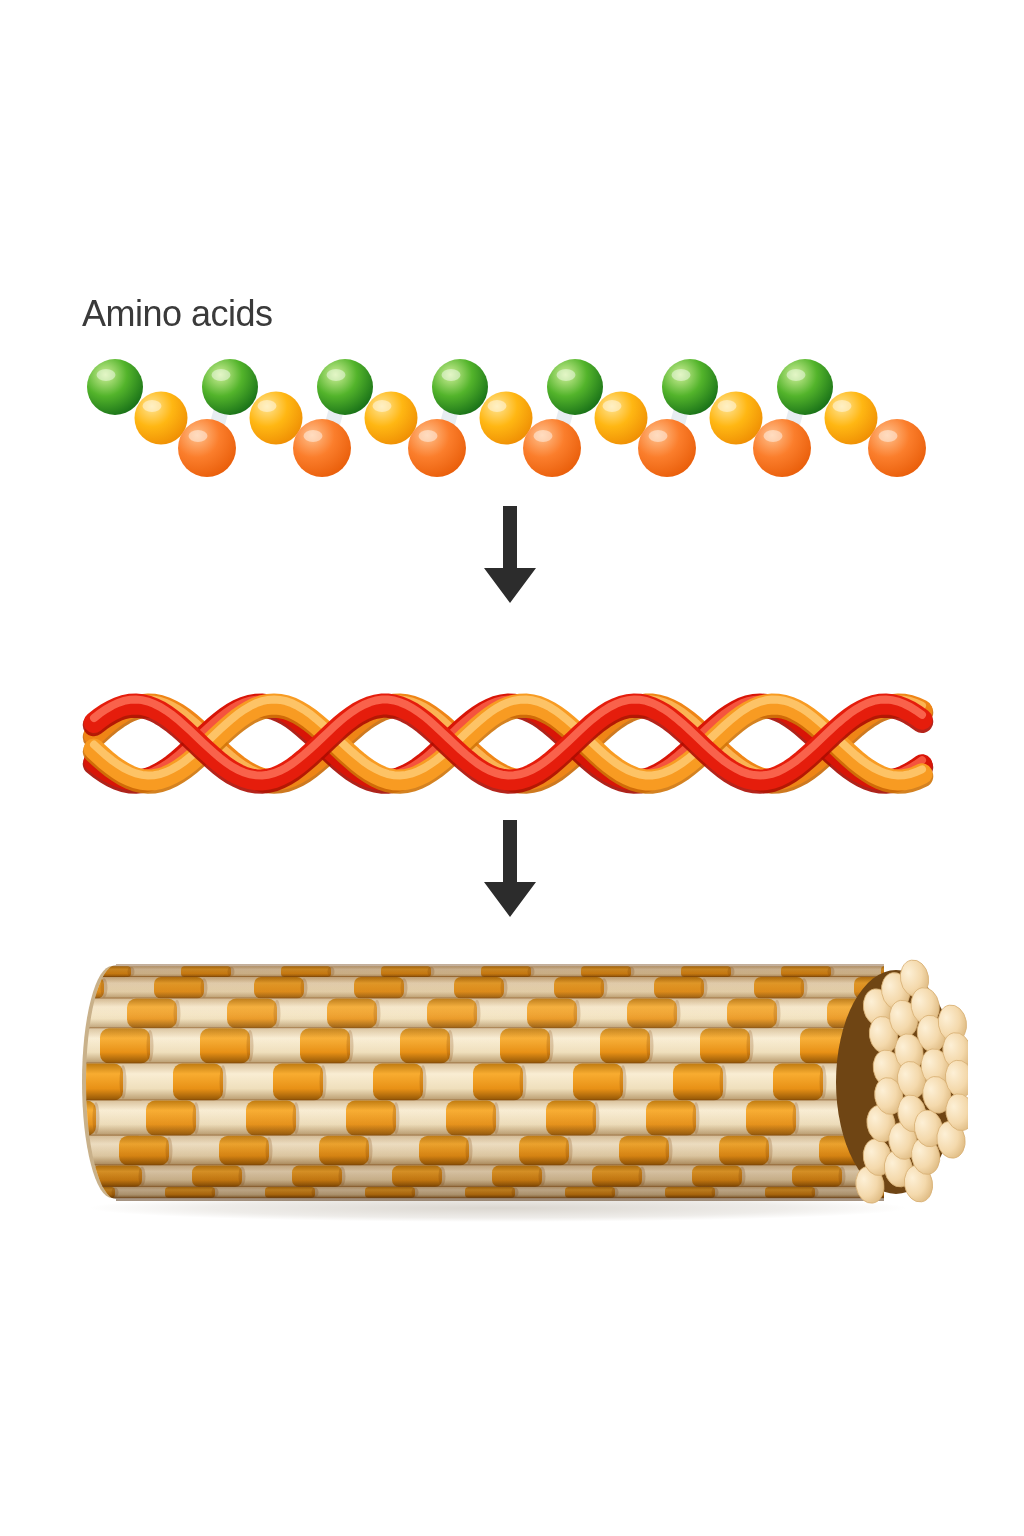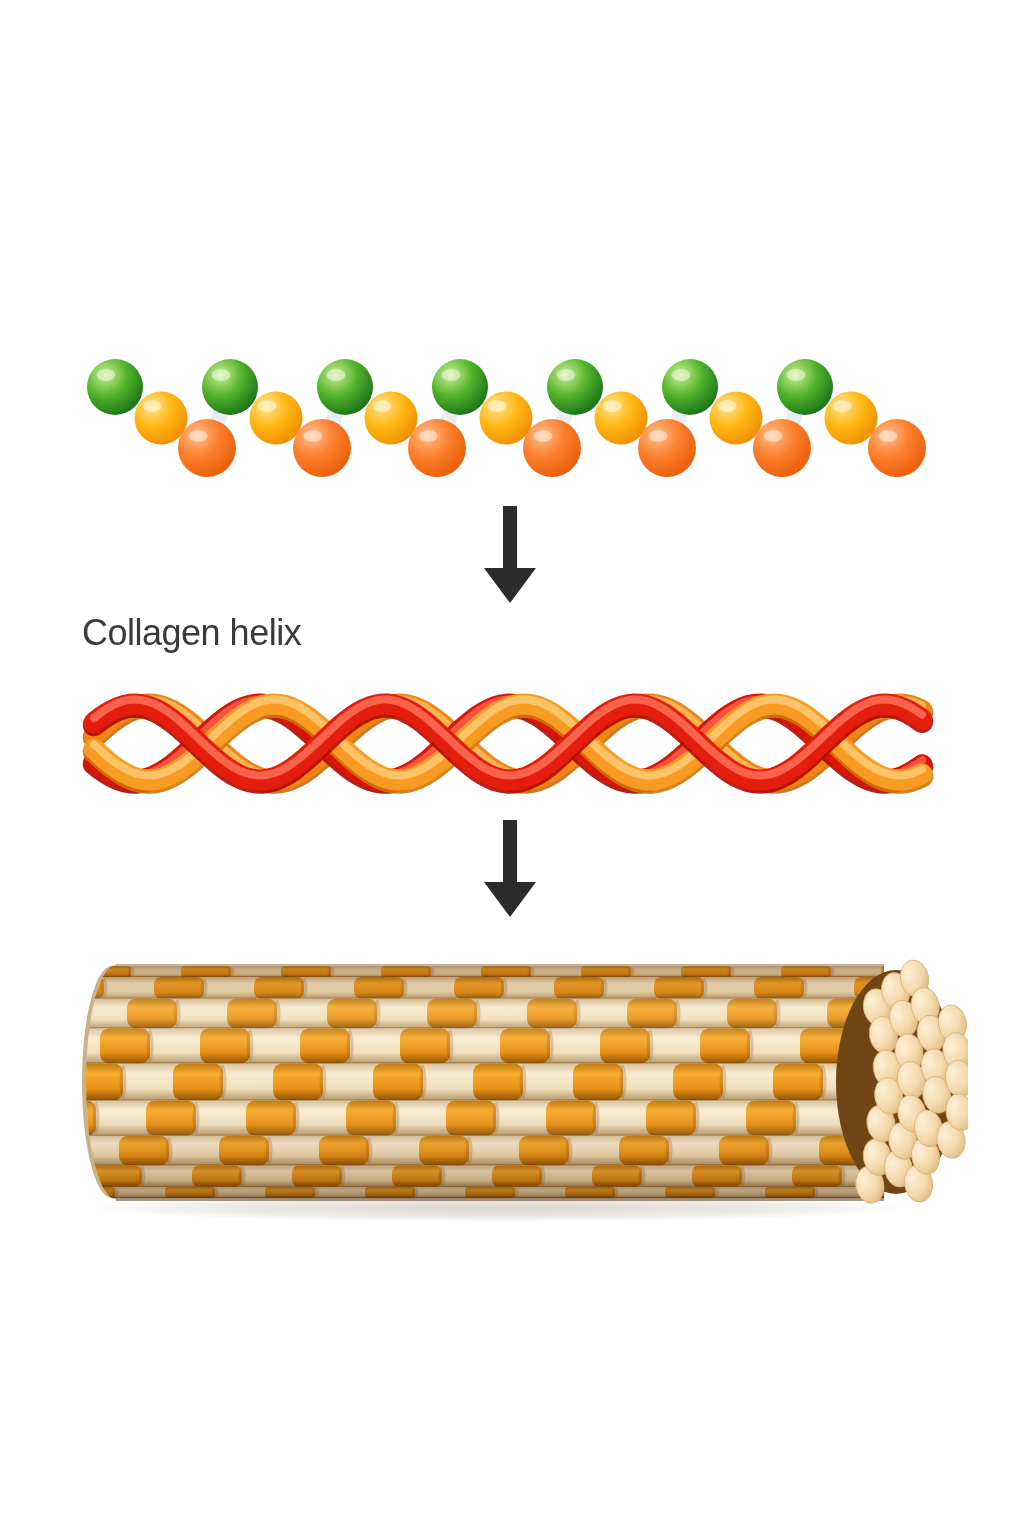--- a/index.html
+++ b/index.html
@@ -15,20 +15,21 @@
   #helix-host{left:80px;top:682px;width:860px;height:120px;}
   #arrow2{left:484px;top:820px;width:52px;height:98px;}
   #fiber-host{left:68px;top:958px;width:900px;height:270px;}
   svg{display:block;}
 </style>
 </head>
 <body>
 
 <div class="canvas" style="background: rgb(255, 255, 255);">
 
+  <div class="label" id="label-amino" style="color: rgb(58, 58, 58);">Amino acids</div>
 
   <div class="stage-art" id="chain-host">
       <svg viewBox="0 0 860 135" width="860" height="135">
         <defs>
           <radialGradient id="sph-green" cx="33%" cy="28%" r="80%">
             <stop offset="0" stop-color="#cdef97"></stop>
             <stop offset="0.48" stop-color="#53b42b"></stop>
             <stop offset="1" stop-color="#156d17"></stop>
           </radialGradient>
           <radialGradient id="sph-yellow" cx="33%" cy="28%" r="80%">
@@ -92,21 +93,20 @@
         <ellipse cx="816" cy="86" rx="9.5" ry="6" fill="#ffffff" opacity="0.45"></ellipse>
       </svg>
     </div>
 
   <div class="stage-art" id="arrow1">
     <svg width="52" height="98" viewBox="0 0 52 98">
       <polygon class="arrow-shape" points="19,0 33,0 33,62 52,62 26,97 0,62 19,62" fill="#2c2c2c"></polygon>
     </svg>
   </div>
 
-  <div class="label" id="label-helix" style="color: rgb(58, 58, 58);">Collagen helix</div>
 
   <div class="stage-art" id="helix-host">
       <svg viewBox="0 0 860 120" width="860" height="120">
         <path d="M 14.0,55.4 L 20.0,49.9 L 26.0,44.6 L 32.0,39.8 L 38.0,35.5 L 44.0,31.8 L 50.0,28.8 L 56.0,26.5 L 62.0,25.1 L 68.0,24.5 L 74.0,24.8 L 80.0,25.9 L 86.0,27.9 L 92.0,30.7 L 98.0,34.2 L 104.0,38.3 L 110.0,43.0 L 116.0,48.1 L 122.0,53.5 L 128.0,59.2 L 134.0,64.9 L 140.0,70.6 L 146.0,76.0 L 152.0,81.2 L 158.0,86.0 L 164.0,90.2 L 170.0,93.8 L 176.0,96.7 L 182.0,98.8 L 188.0,100.1 L 194.0,100.5 L 200.0,100.1 L 206.0,98.8 L 212.0,96.7 L 218.0,93.8 L 224.0,90.2 L 230.0,86.0 L 236.0,81.2 L 242.0,76.0 L 248.0,70.6 L 254.0,64.9 L 260.0,59.2 L 266.0,53.5 L 272.0,48.1 L 278.0,43.0 L 284.0,38.3 L 290.0,34.2 L 296.0,30.7 L 302.0,27.9 L 308.0,25.9 L 314.0,24.8 L 320.0,24.5 L 326.0,25.1 L 332.0,26.5 L 338.0,28.8 L 344.0,31.8 L 350.0,35.5 L 356.0,39.8 L 362.0,44.6 L 368.0,49.9 L 374.0,55.4 L 380.0,61.1 L 386.0,66.8 L 392.0,72.4 L 398.0,77.8 L 404.0,82.9 L 410.0,87.5 L 416.0,91.5 L 422.0,94.8 L 428.0,97.5 L 434.0,99.3 L 440.0,100.3 L 446.0,100.5 L 452.0,99.7 L 458.0,98.2 L 464.0,95.8 L 470.0,92.7 L 476.0,88.9 L 482.0,84.4 L 488.0,79.5 L 494.0,74.2 L 500.0,68.7 L 506.0,63.0 L 512.0,57.3 L 518.0,51.7 L 524.0,46.3 L 530.0,41.3 L 536.0,36.8 L 542.0,32.9 L 548.0,29.7 L 554.0,27.2 L 560.0,25.5 L 566.0,24.6 L 572.0,24.6 L 578.0,25.5 L 584.0,27.2 L 590.0,29.7 L 596.0,32.9 L 602.0,36.8 L 608.0,41.3 L 614.0,46.3 L 620.0,51.7 L 626.0,57.3 L 632.0,63.0 L 638.0,68.7 L 644.0,74.2 L 650.0,79.5 L 656.0,84.4 L 662.0,88.9 L 668.0,92.7 L 674.0,95.8 L 680.0,98.2 L 686.0,99.7 L 692.0,100.5 L 698.0,100.3 L 704.0,99.3 L 710.0,97.5 L 716.0,94.8 L 722.0,91.5 L 728.0,87.5 L 734.0,82.9 L 740.0,77.8 L 746.0,72.4 L 752.0,66.8 L 758.0,61.1 L 764.0,55.4 L 770.0,49.9 L 776.0,44.6 L 782.0,39.8 L 788.0,35.5 L 794.0,31.8 L 800.0,28.8 L 806.0,26.5 L 812.0,25.1 L 818.0,24.5 L 824.0,24.8 L 830.0,25.9 L 836.0,27.9 L 842.0,30.7" fill="none" stroke="#c96a08" stroke-width="22.5" stroke-linecap="round" opacity="0.9"></path>
         <path d="M 14.0,52.9 L 20.0,47.4 L 26.0,42.1 L 32.0,37.3 L 38.0,33.0 L 44.0,29.3 L 50.0,26.3 L 56.0,24.0 L 62.0,22.6 L 68.0,22.0 L 74.0,22.3 L 80.0,23.4 L 86.0,25.4 L 92.0,28.2 L 98.0,31.7 L 104.0,35.8 L 110.0,40.5 L 116.0,45.6 L 122.0,51.0 L 128.0,56.7 L 134.0,62.4 L 140.0,68.1 L 146.0,73.5 L 152.0,78.7 L 158.0,83.5 L 164.0,87.7 L 170.0,91.3 L 176.0,94.2 L 182.0,96.3 L 188.0,97.6 L 194.0,98.0 L 200.0,97.6 L 206.0,96.3 L 212.0,94.2 L 218.0,91.3 L 224.0,87.7 L 230.0,83.5 L 236.0,78.7 L 242.0,73.5 L 248.0,68.1 L 254.0,62.4 L 260.0,56.7 L 266.0,51.0 L 272.0,45.6 L 278.0,40.5 L 284.0,35.8 L 290.0,31.7 L 296.0,28.2 L 302.0,25.4 L 308.0,23.4 L 314.0,22.3 L 320.0,22.0 L 326.0,22.6 L 332.0,24.0 L 338.0,26.3 L 344.0,29.3 L 350.0,33.0 L 356.0,37.3 L 362.0,42.1 L 368.0,47.4 L 374.0,52.9 L 380.0,58.6 L 386.0,64.3 L 392.0,69.9 L 398.0,75.3 L 404.0,80.4 L 410.0,85.0 L 416.0,89.0 L 422.0,92.3 L 428.0,95.0 L 434.0,96.8 L 440.0,97.8 L 446.0,98.0 L 452.0,97.2 L 458.0,95.7 L 464.0,93.3 L 470.0,90.2 L 476.0,86.4 L 482.0,81.9 L 488.0,77.0 L 494.0,71.7 L 500.0,66.2 L 506.0,60.5 L 512.0,54.8 L 518.0,49.2 L 524.0,43.8 L 530.0,38.8 L 536.0,34.3 L 542.0,30.4 L 548.0,27.2 L 554.0,24.7 L 560.0,23.0 L 566.0,22.1 L 572.0,22.1 L 578.0,23.0 L 584.0,24.7 L 590.0,27.2 L 596.0,30.4 L 602.0,34.3 L 608.0,38.8 L 614.0,43.8 L 620.0,49.2 L 626.0,54.8 L 632.0,60.5 L 638.0,66.2 L 644.0,71.7 L 650.0,77.0 L 656.0,81.9 L 662.0,86.4 L 668.0,90.2 L 674.0,93.3 L 680.0,95.7 L 686.0,97.2 L 692.0,98.0 L 698.0,97.8 L 704.0,96.8 L 710.0,95.0 L 716.0,92.3 L 722.0,89.0 L 728.0,85.0 L 734.0,80.4 L 740.0,75.3 L 746.0,69.9 L 752.0,64.3 L 758.0,58.6 L 764.0,52.9 L 770.0,47.4 L 776.0,42.1 L 782.0,37.3 L 788.0,33.0 L 794.0,29.3 L 800.0,26.3 L 806.0,24.0 L 812.0,22.6 L 818.0,22.0 L 824.0,22.3 L 830.0,23.4 L 836.0,25.4 L 842.0,28.2" fill="none" stroke="#ef8516" stroke-width="21" stroke-linecap="round"></path>
         <path d="M 14.0,48.4 L 20.0,42.9 L 26.0,37.6 L 32.0,32.8 L 38.0,28.5 L 44.0,24.8 L 50.0,21.8 L 56.0,19.5 L 62.0,18.1 L 68.0,17.5 L 74.0,17.8 L 80.0,18.9 L 86.0,20.9 L 92.0,23.7 L 98.0,27.2 L 104.0,31.3 L 110.0,36.0 L 116.0,41.1 L 122.0,46.5 L 128.0,52.2 L 134.0,57.9 L 140.0,63.6 L 146.0,69.0 L 152.0,74.2 L 158.0,79.0 L 164.0,83.2 L 170.0,86.8 L 176.0,89.7 L 182.0,91.8 L 188.0,93.1 L 194.0,93.5 L 200.0,93.1 L 206.0,91.8 L 212.0,89.7 L 218.0,86.8 L 224.0,83.2 L 230.0,79.0 L 236.0,74.2 L 242.0,69.0 L 248.0,63.6 L 254.0,57.9 L 260.0,52.2 L 266.0,46.5 L 272.0,41.1 L 278.0,36.0 L 284.0,31.3 L 290.0,27.2 L 296.0,23.7 L 302.0,20.9 L 308.0,18.9 L 314.0,17.8 L 320.0,17.5 L 326.0,18.1 L 332.0,19.5 L 338.0,21.8 L 344.0,24.8 L 350.0,28.5 L 356.0,32.8 L 362.0,37.6 L 368.0,42.9 L 374.0,48.4 L 380.0,54.1 L 386.0,59.8 L 392.0,65.4 L 398.0,70.8 L 404.0,75.9 L 410.0,80.5 L 416.0,84.5 L 422.0,87.8 L 428.0,90.5 L 434.0,92.3 L 440.0,93.3 L 446.0,93.5 L 452.0,92.7 L 458.0,91.2 L 464.0,88.8 L 470.0,85.7 L 476.0,81.9 L 482.0,77.4 L 488.0,72.5 L 494.0,67.2 L 500.0,61.7 L 506.0,56.0 L 512.0,50.3 L 518.0,44.7 L 524.0,39.3 L 530.0,34.3 L 536.0,29.8 L 542.0,25.9 L 548.0,22.7 L 554.0,20.2 L 560.0,18.5 L 566.0,17.6 L 572.0,17.6 L 578.0,18.5 L 584.0,20.2 L 590.0,22.7 L 596.0,25.9 L 602.0,29.8 L 608.0,34.3 L 614.0,39.3 L 620.0,44.7 L 626.0,50.3 L 632.0,56.0 L 638.0,61.7 L 644.0,67.2 L 650.0,72.5 L 656.0,77.4 L 662.0,81.9 L 668.0,85.7 L 674.0,88.8 L 680.0,91.2 L 686.0,92.7 L 692.0,93.5 L 698.0,93.3 L 704.0,92.3 L 710.0,90.5 L 716.0,87.8 L 722.0,84.5 L 728.0,80.5 L 734.0,75.9 L 740.0,70.8 L 746.0,65.4 L 752.0,59.8 L 758.0,54.1 L 764.0,48.4 L 770.0,42.9 L 776.0,37.6 L 782.0,32.8 L 788.0,28.5 L 794.0,24.8 L 800.0,21.8 L 806.0,19.5 L 812.0,18.1 L 818.0,17.5 L 824.0,17.8 L 830.0,18.9 L 836.0,20.9 L 842.0,23.7" fill="none" stroke="#ffc469" stroke-width="8" stroke-linecap="round" opacity="0.75"></path>
         <path d="M 14.0,82.0 L 20.0,86.7 L 26.0,90.8 L 32.0,94.3 L 38.0,97.1 L 44.0,99.1 L 50.0,100.2 L 56.0,100.5 L 62.0,99.9 L 68.0,98.5 L 74.0,96.2 L 80.0,93.2 L 86.0,89.5 L 92.0,85.2 L 98.0,80.4 L 104.0,75.1 L 110.0,69.6 L 116.0,63.9 L 122.0,58.2 L 128.0,52.6 L 134.0,47.2 L 140.0,42.1 L 146.0,37.5 L 152.0,33.5 L 158.0,30.2 L 164.0,27.5 L 170.0,25.7 L 176.0,24.7 L 182.0,24.5 L 188.0,25.3 L 194.0,26.8 L 200.0,29.2 L 206.0,32.3 L 212.0,36.1 L 218.0,40.6 L 224.0,45.5 L 230.0,50.8 L 236.0,56.3 L 242.0,62.0 L 248.0,67.7 L 254.0,73.3 L 260.0,78.7 L 266.0,83.7 L 272.0,88.2 L 278.0,92.1 L 284.0,95.3 L 290.0,97.8 L 296.0,99.5 L 302.0,100.4 L 308.0,100.4 L 314.0,99.5 L 320.0,97.8 L 326.0,95.3 L 332.0,92.1 L 338.0,88.2 L 344.0,83.7 L 350.0,78.7 L 356.0,73.3 L 362.0,67.7 L 368.0,62.0 L 374.0,56.3 L 380.0,50.8 L 386.0,45.5 L 392.0,40.6 L 398.0,36.1 L 404.0,32.3 L 410.0,29.2 L 416.0,26.8 L 422.0,25.3 L 428.0,24.5 L 434.0,24.7 L 440.0,25.7 L 446.0,27.5 L 452.0,30.2 L 458.0,33.5 L 464.0,37.5 L 470.0,42.1 L 476.0,47.2 L 482.0,52.6 L 488.0,58.2 L 494.0,63.9 L 500.0,69.6 L 506.0,75.1 L 512.0,80.4 L 518.0,85.2 L 524.0,89.5 L 530.0,93.2 L 536.0,96.2 L 542.0,98.5 L 548.0,99.9 L 554.0,100.5 L 560.0,100.2 L 566.0,99.1 L 572.0,97.1 L 578.0,94.3 L 584.0,90.8 L 590.0,86.7 L 596.0,82.0 L 602.0,76.9 L 608.0,71.5 L 614.0,65.8 L 620.0,60.1 L 626.0,54.4 L 632.0,49.0 L 638.0,43.8 L 644.0,39.0 L 650.0,34.8 L 656.0,31.2 L 662.0,28.3 L 668.0,26.2 L 674.0,24.9 L 680.0,24.5 L 686.0,24.9 L 692.0,26.2 L 698.0,28.3 L 704.0,31.2 L 710.0,34.8 L 716.0,39.0 L 722.0,43.8 L 728.0,49.0 L 734.0,54.4 L 740.0,60.1 L 746.0,65.8 L 752.0,71.5 L 758.0,76.9 L 764.0,82.0 L 770.0,86.7 L 776.0,90.8 L 782.0,94.3 L 788.0,97.1 L 794.0,99.1 L 800.0,100.2 L 806.0,100.5 L 812.0,99.9 L 818.0,98.5 L 824.0,96.2 L 830.0,93.2 L 836.0,89.5 L 842.0,85.2" fill="none" stroke="#a50b02" stroke-width="22.5" stroke-linecap="round" opacity="0.9"></path>
         <path d="M 14.0,79.5 L 20.0,84.2 L 26.0,88.3 L 32.0,91.8 L 38.0,94.6 L 44.0,96.6 L 50.0,97.7 L 56.0,98.0 L 62.0,97.4 L 68.0,96.0 L 74.0,93.7 L 80.0,90.7 L 86.0,87.0 L 92.0,82.7 L 98.0,77.9 L 104.0,72.6 L 110.0,67.1 L 116.0,61.4 L 122.0,55.7 L 128.0,50.1 L 134.0,44.7 L 140.0,39.6 L 146.0,35.0 L 152.0,31.0 L 158.0,27.7 L 164.0,25.0 L 170.0,23.2 L 176.0,22.2 L 182.0,22.0 L 188.0,22.8 L 194.0,24.3 L 200.0,26.7 L 206.0,29.8 L 212.0,33.6 L 218.0,38.1 L 224.0,43.0 L 230.0,48.3 L 236.0,53.8 L 242.0,59.5 L 248.0,65.2 L 254.0,70.8 L 260.0,76.2 L 266.0,81.2 L 272.0,85.7 L 278.0,89.6 L 284.0,92.8 L 290.0,95.3 L 296.0,97.0 L 302.0,97.9 L 308.0,97.9 L 314.0,97.0 L 320.0,95.3 L 326.0,92.8 L 332.0,89.6 L 338.0,85.7 L 344.0,81.2 L 350.0,76.2 L 356.0,70.8 L 362.0,65.2 L 368.0,59.5 L 374.0,53.8 L 380.0,48.3 L 386.0,43.0 L 392.0,38.1 L 398.0,33.6 L 404.0,29.8 L 410.0,26.7 L 416.0,24.3 L 422.0,22.8 L 428.0,22.0 L 434.0,22.2 L 440.0,23.2 L 446.0,25.0 L 452.0,27.7 L 458.0,31.0 L 464.0,35.0 L 470.0,39.6 L 476.0,44.7 L 482.0,50.1 L 488.0,55.7 L 494.0,61.4 L 500.0,67.1 L 506.0,72.6 L 512.0,77.9 L 518.0,82.7 L 524.0,87.0 L 530.0,90.7 L 536.0,93.7 L 542.0,96.0 L 548.0,97.4 L 554.0,98.0 L 560.0,97.7 L 566.0,96.6 L 572.0,94.6 L 578.0,91.8 L 584.0,88.3 L 590.0,84.2 L 596.0,79.5 L 602.0,74.4 L 608.0,69.0 L 614.0,63.3 L 620.0,57.6 L 626.0,51.9 L 632.0,46.5 L 638.0,41.3 L 644.0,36.5 L 650.0,32.3 L 656.0,28.7 L 662.0,25.8 L 668.0,23.7 L 674.0,22.4 L 680.0,22.0 L 686.0,22.4 L 692.0,23.7 L 698.0,25.8 L 704.0,28.7 L 710.0,32.3 L 716.0,36.5 L 722.0,41.3 L 728.0,46.5 L 734.0,51.9 L 740.0,57.6 L 746.0,63.3 L 752.0,69.0 L 758.0,74.4 L 764.0,79.5 L 770.0,84.2 L 776.0,88.3 L 782.0,91.8 L 788.0,94.6 L 794.0,96.6 L 800.0,97.7 L 806.0,98.0 L 812.0,97.4 L 818.0,96.0 L 824.0,93.7 L 830.0,90.7 L 836.0,87.0 L 842.0,82.7" fill="none" stroke="#d81507" stroke-width="21" stroke-linecap="round"></path>
         <path d="M 14.0,75.0 L 20.0,79.7 L 26.0,83.8 L 32.0,87.3 L 38.0,90.1 L 44.0,92.1 L 50.0,93.2 L 56.0,93.5 L 62.0,92.9 L 68.0,91.5 L 74.0,89.2 L 80.0,86.2 L 86.0,82.5 L 92.0,78.2 L 98.0,73.4 L 104.0,68.1 L 110.0,62.6 L 116.0,56.9 L 122.0,51.2 L 128.0,45.6 L 134.0,40.2 L 140.0,35.1 L 146.0,30.5 L 152.0,26.5 L 158.0,23.2 L 164.0,20.5 L 170.0,18.7 L 176.0,17.7 L 182.0,17.5 L 188.0,18.3 L 194.0,19.8 L 200.0,22.2 L 206.0,25.3 L 212.0,29.1 L 218.0,33.6 L 224.0,38.5 L 230.0,43.8 L 236.0,49.3 L 242.0,55.0 L 248.0,60.7 L 254.0,66.3 L 260.0,71.7 L 266.0,76.7 L 272.0,81.2 L 278.0,85.1 L 284.0,88.3 L 290.0,90.8 L 296.0,92.5 L 302.0,93.4 L 308.0,93.4 L 314.0,92.5 L 320.0,90.8 L 326.0,88.3 L 332.0,85.1 L 338.0,81.2 L 344.0,76.7 L 350.0,71.7 L 356.0,66.3 L 362.0,60.7 L 368.0,55.0 L 374.0,49.3 L 380.0,43.8 L 386.0,38.5 L 392.0,33.6 L 398.0,29.1 L 404.0,25.3 L 410.0,22.2 L 416.0,19.8 L 422.0,18.3 L 428.0,17.5 L 434.0,17.7 L 440.0,18.7 L 446.0,20.5 L 452.0,23.2 L 458.0,26.5 L 464.0,30.5 L 470.0,35.1 L 476.0,40.2 L 482.0,45.6 L 488.0,51.2 L 494.0,56.9 L 500.0,62.6 L 506.0,68.1 L 512.0,73.4 L 518.0,78.2 L 524.0,82.5 L 530.0,86.2 L 536.0,89.2 L 542.0,91.5 L 548.0,92.9 L 554.0,93.5 L 560.0,93.2 L 566.0,92.1 L 572.0,90.1 L 578.0,87.3 L 584.0,83.8 L 590.0,79.7 L 596.0,75.0 L 602.0,69.9 L 608.0,64.5 L 614.0,58.8 L 620.0,53.1 L 626.0,47.4 L 632.0,42.0 L 638.0,36.8 L 644.0,32.0 L 650.0,27.8 L 656.0,24.2 L 662.0,21.3 L 668.0,19.2 L 674.0,17.9 L 680.0,17.5 L 686.0,17.9 L 692.0,19.2 L 698.0,21.3 L 704.0,24.2 L 710.0,27.8 L 716.0,32.0 L 722.0,36.8 L 728.0,42.0 L 734.0,47.4 L 740.0,53.1 L 746.0,58.8 L 752.0,64.5 L 758.0,69.9 L 764.0,75.0 L 770.0,79.7 L 776.0,83.8 L 782.0,87.3 L 788.0,90.1 L 794.0,92.1 L 800.0,93.2 L 806.0,93.5 L 812.0,92.9 L 818.0,91.5 L 824.0,89.2 L 830.0,86.2 L 836.0,82.5 L 842.0,78.2" fill="none" stroke="#ff6a52" stroke-width="8" stroke-linecap="round" opacity="0.75"></path>
         <path d="M 14.0,69.6 L 20.0,75.1 L 26.0,80.4 L 32.0,85.2 L 38.0,89.5 L 44.0,93.2 L 50.0,96.2 L 56.0,98.5 L 62.0,99.9 L 68.0,100.5 L 74.0,100.2 L 80.0,99.1 L 86.0,97.1 L 92.0,94.3 L 98.0,90.8 L 104.0,86.7 L 110.0,82.0 L 116.0,76.9 L 122.0,71.5 L 128.0,65.8 L 134.0,60.1 L 140.0,54.4 L 146.0,49.0 L 152.0,43.8 L 158.0,39.0 L 164.0,34.8 L 170.0,31.2 L 176.0,28.3 L 182.0,26.2 L 188.0,24.9 L 194.0,24.5 L 200.0,24.9 L 206.0,26.2 L 212.0,28.3 L 218.0,31.2 L 224.0,34.8 L 230.0,39.0 L 236.0,43.8 L 242.0,49.0 L 248.0,54.4 L 254.0,60.1 L 260.0,65.8 L 266.0,71.5 L 272.0,76.9 L 278.0,82.0 L 284.0,86.7 L 290.0,90.8 L 296.0,94.3 L 302.0,97.1 L 308.0,99.1 L 314.0,100.2 L 320.0,100.5 L 326.0,99.9 L 332.0,98.5 L 338.0,96.2 L 344.0,93.2 L 350.0,89.5 L 356.0,85.2 L 362.0,80.4 L 368.0,75.1 L 374.0,69.6 L 380.0,63.9 L 386.0,58.2 L 392.0,52.6 L 398.0,47.2 L 404.0,42.1 L 410.0,37.5 L 416.0,33.5 L 422.0,30.2 L 428.0,27.5 L 434.0,25.7 L 440.0,24.7 L 446.0,24.5 L 452.0,25.3 L 458.0,26.8 L 464.0,29.2 L 470.0,32.3 L 476.0,36.1 L 482.0,40.6 L 488.0,45.5 L 494.0,50.8 L 500.0,56.3 L 506.0,62.0 L 512.0,67.7 L 518.0,73.3 L 524.0,78.7 L 530.0,83.7 L 536.0,88.2 L 542.0,92.1 L 548.0,95.3 L 554.0,97.8 L 560.0,99.5 L 566.0,100.4 L 572.0,100.4 L 578.0,99.5 L 584.0,97.8 L 590.0,95.3 L 596.0,92.1 L 602.0,88.2 L 608.0,83.7 L 614.0,78.7 L 620.0,73.3 L 626.0,67.7 L 632.0,62.0 L 638.0,56.3 L 644.0,50.8 L 650.0,45.5 L 656.0,40.6 L 662.0,36.1 L 668.0,32.3 L 674.0,29.2 L 680.0,26.8 L 686.0,25.3 L 692.0,24.5 L 698.0,24.7 L 704.0,25.7 L 710.0,27.5 L 716.0,30.2 L 722.0,33.5 L 728.0,37.5 L 734.0,42.1 L 740.0,47.2 L 746.0,52.6 L 752.0,58.2 L 758.0,63.9 L 764.0,69.6 L 770.0,75.1 L 776.0,80.4 L 782.0,85.2 L 788.0,89.5 L 794.0,93.2 L 800.0,96.2 L 806.0,98.5 L 812.0,99.9 L 818.0,100.5 L 824.0,100.2 L 830.0,99.1 L 836.0,97.1 L 842.0,94.3" fill="none" stroke="#cf7409" stroke-width="22.5" stroke-linecap="round" opacity="0.9"></path>

